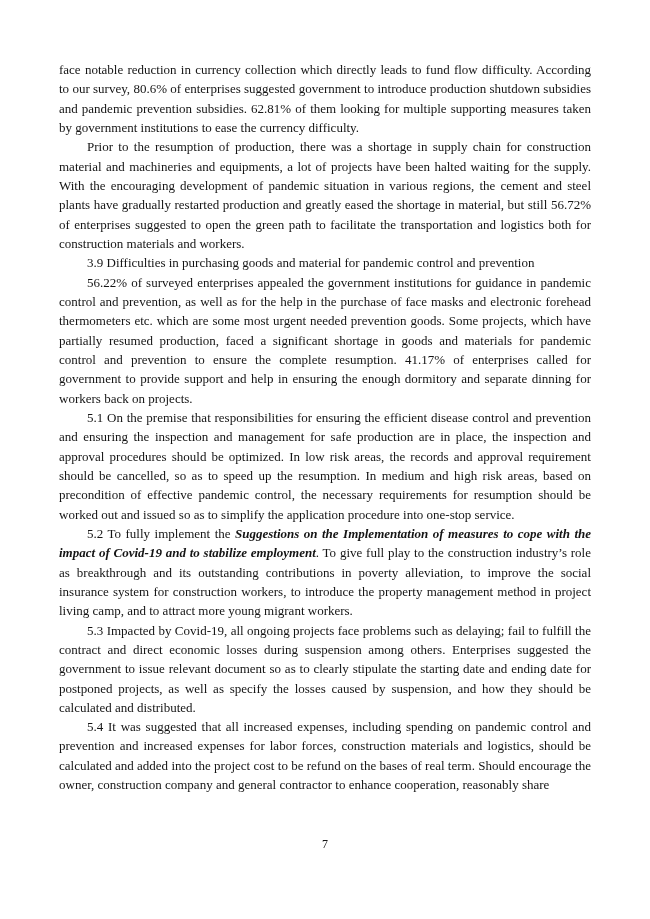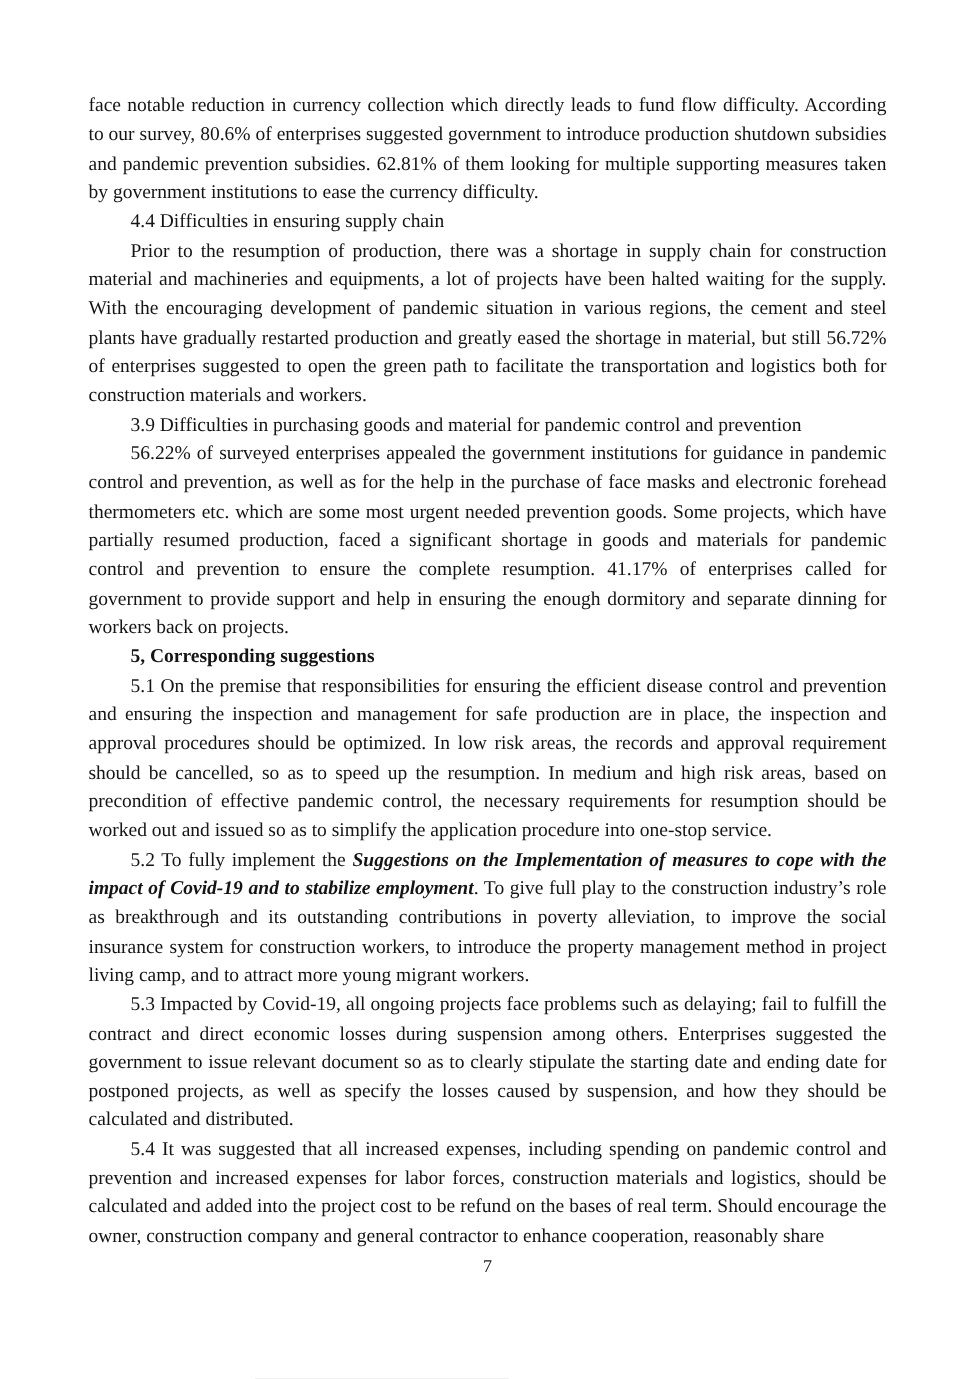--- a/index.html
+++ b/index.html
@@ -47,29 +47,27 @@
     color: #141414;
   }
 </style>
 </head>
 <body>
 
 <div class="page">
 
   <p class="no-indent">face notable reduction in currency collection which directly leads to fund flow difficulty. According to our survey, 80.6% of enterprises suggested government to introduce production shutdown subsidies and pandemic prevention subsidies. 62.81% of them looking for multiple supporting measures taken by government institutions to ease the currency difficulty.</p>
 
-  <p>4.4 Difficulties in ensuring supply chain</p>
 
   <p>Prior to the resumption of production, there was a shortage in supply chain for construction material and machineries and equipments, a lot of projects have been halted waiting for the supply. With the encouraging development of pandemic situation in various regions, the cement and steel plants have gradually restarted production and greatly eased the shortage in material, but still 56.72% of enterprises suggested to open the green path to facilitate the transportation and logistics both for construction materials and workers.</p>
 
   <p>3.9 Difficulties in purchasing goods and material for pandemic control and prevention</p>
 
   <p>56.22% of surveyed enterprises appealed the government institutions for guidance in pandemic control and prevention, as well as for the help in the purchase of face masks and electronic forehead thermometers etc. which are some most urgent needed prevention goods. Some projects, which have partially resumed production, faced a significant shortage in goods and materials for pandemic control and prevention to ensure the complete resumption. 41.17% of enterprises called for government to provide support and help in ensuring the enough dormitory and separate dinning for workers back on projects.</p>
 
-  <p class="heading-bold">5, Corresponding suggestions</p>
 
   <p>5.1 On the premise that responsibilities for ensuring the efficient disease control and prevention and ensuring the inspection and management for safe production are in place, the inspection and approval procedures should be optimized. In low risk areas, the records and approval requirement should be cancelled, so as to speed up the resumption. In medium and high risk areas, based on precondition of effective pandemic control, the necessary requirements for resumption should be worked out and issued so as to simplify the application procedure into one-stop service.</p>
 
   <p><span>5.2 To fully implement the </span><span class="doc-title-ref">Suggestions on the Implementation of measures to cope with the impact of Covid-19 and to stabilize employment</span><span>. To give full play to the construction industry’s role as breakthrough and its outstanding contributions in poverty alleviation, to improve the social insurance system for construction workers, to introduce the property management method in project living camp, and to attract more young migrant workers.</span></p>
 
   <p>5.3 Impacted by Covid-19, all ongoing projects face problems such as delaying; fail to fulfill the contract and direct economic losses during suspension among others. Enterprises suggested the government to issue relevant document so as to clearly stipulate the starting date and ending date for postponed projects, as well as specify the losses caused by suspension, and how they should be calculated and distributed.</p>
 
   <p>5.4 It was suggested that all increased expenses, including spending on pandemic control and prevention and increased expenses for labor forces, construction materials and logistics, should be calculated and added into the project cost to be refund on the bases of real term. Should encourage the owner, construction company and general contractor to enhance cooperation, reasonably share</p>
 
   <div class="page-footer">7</div>

